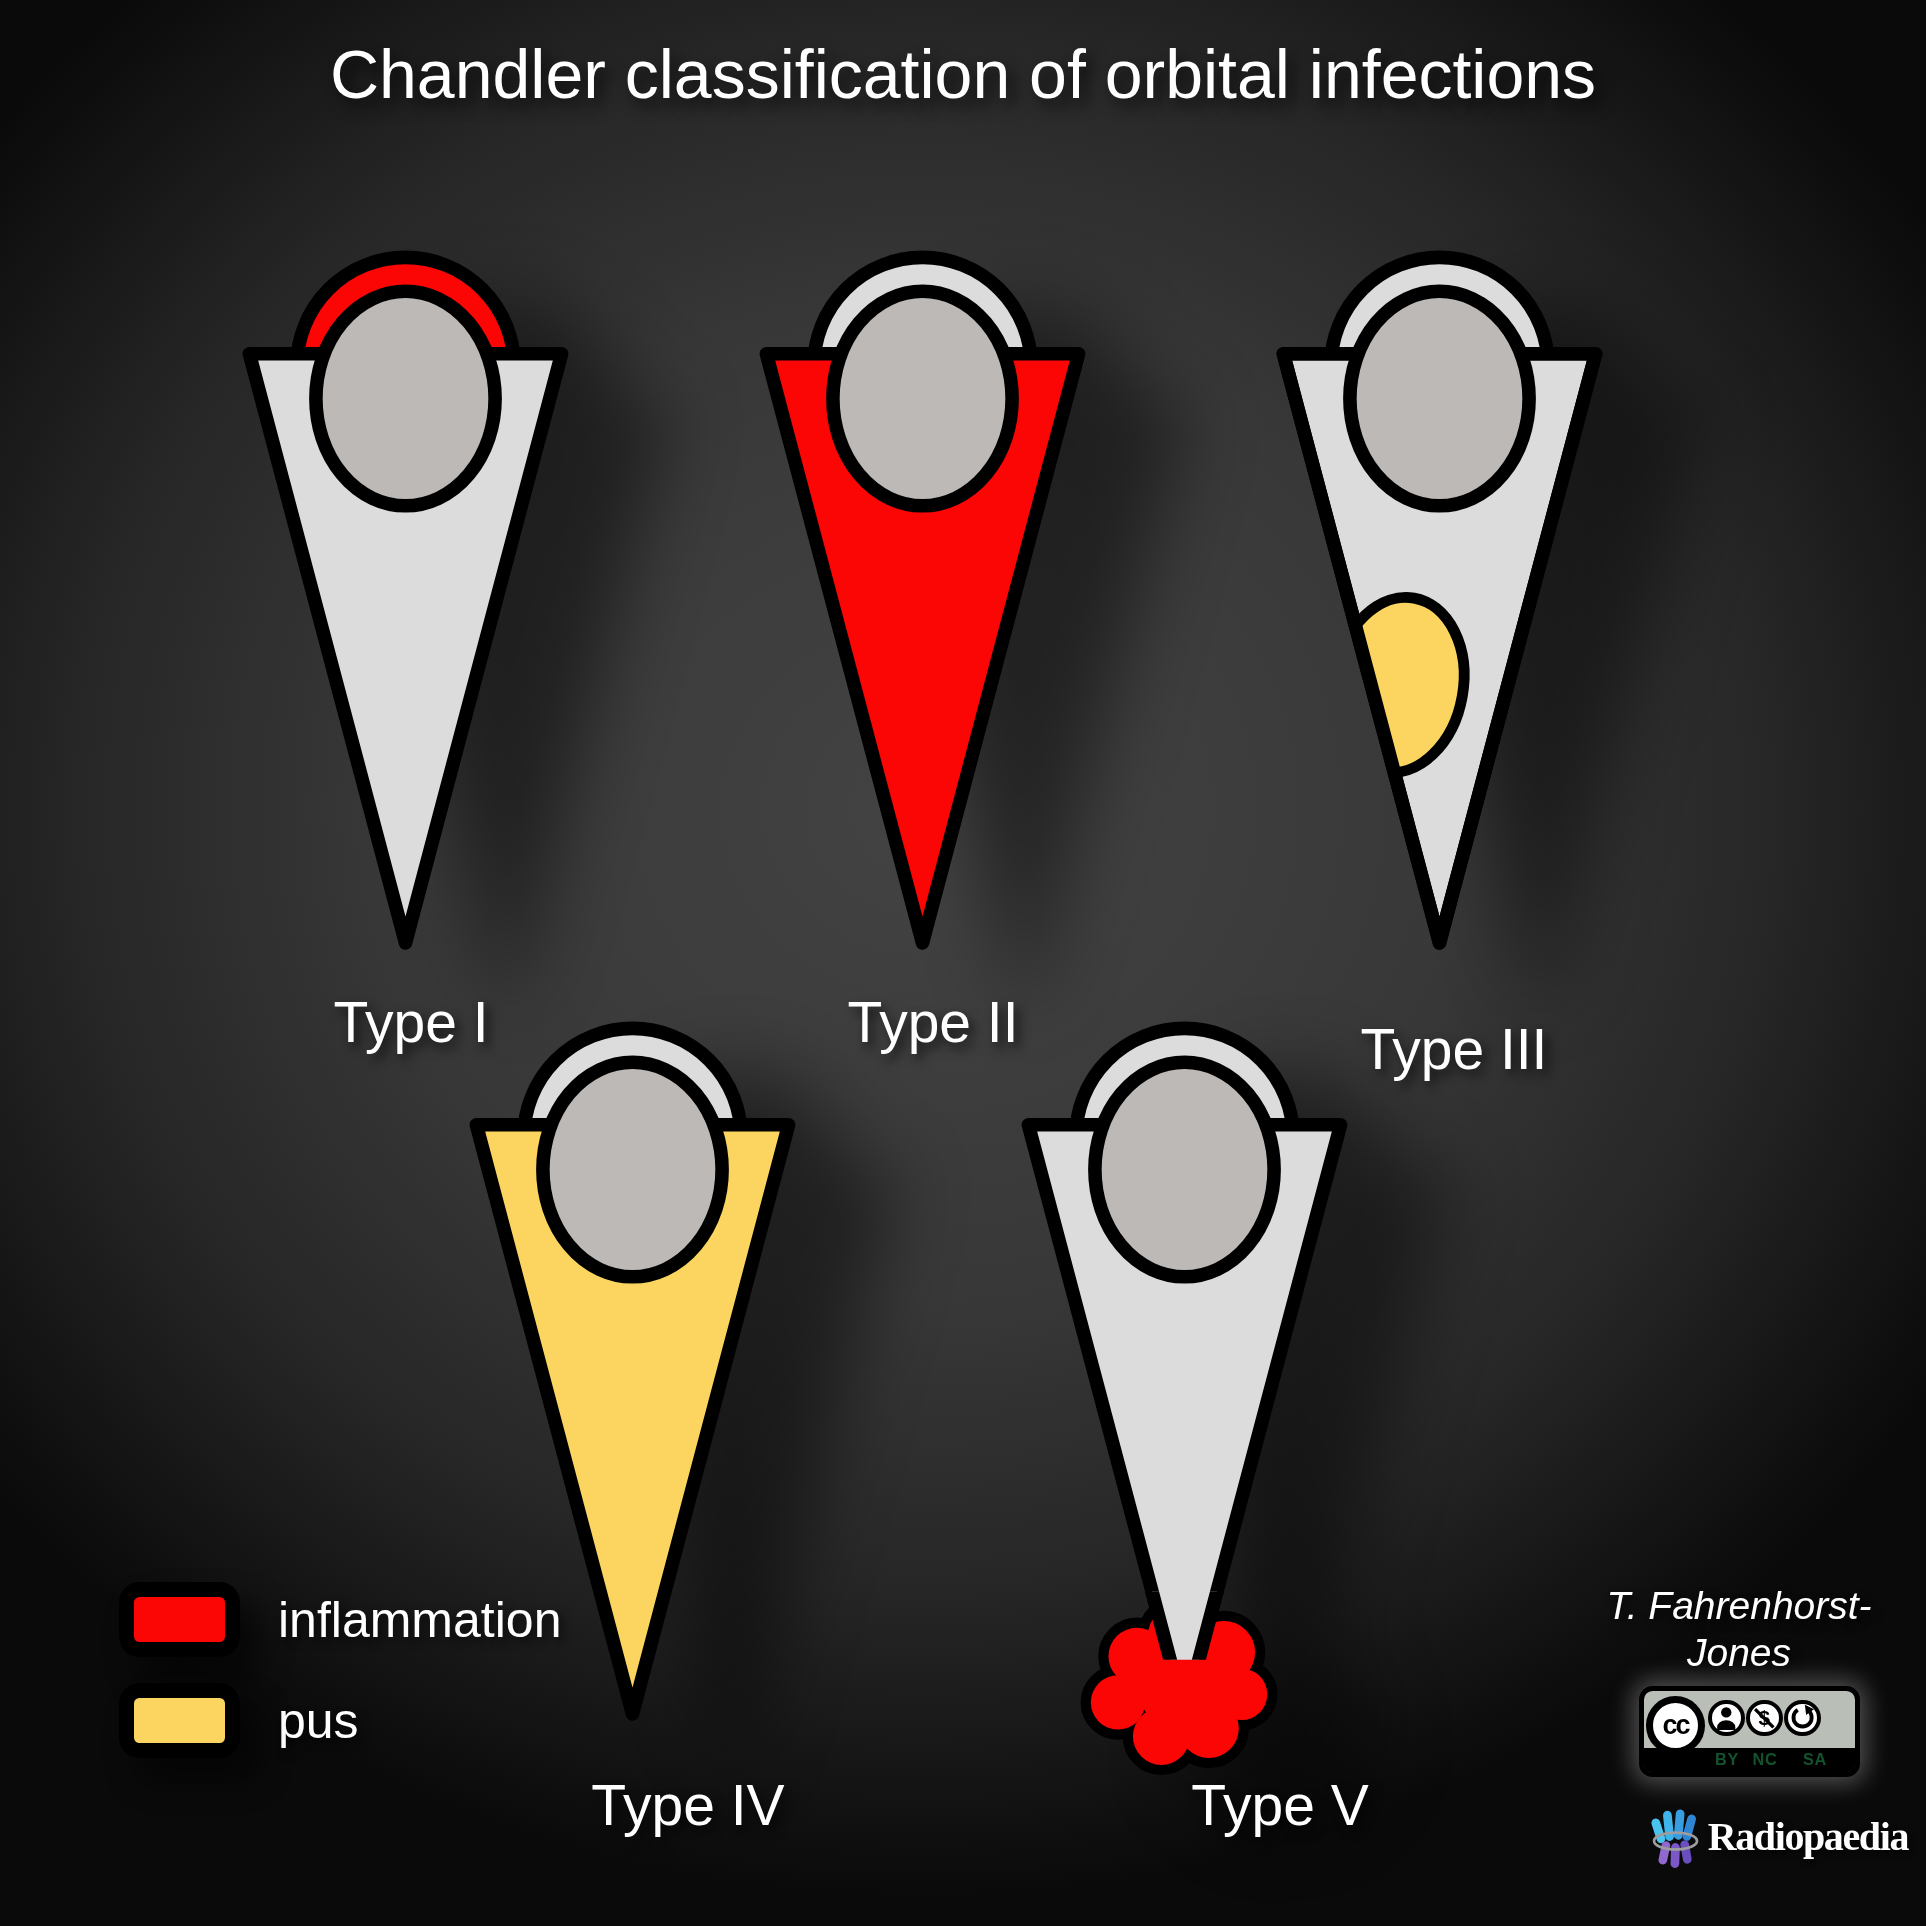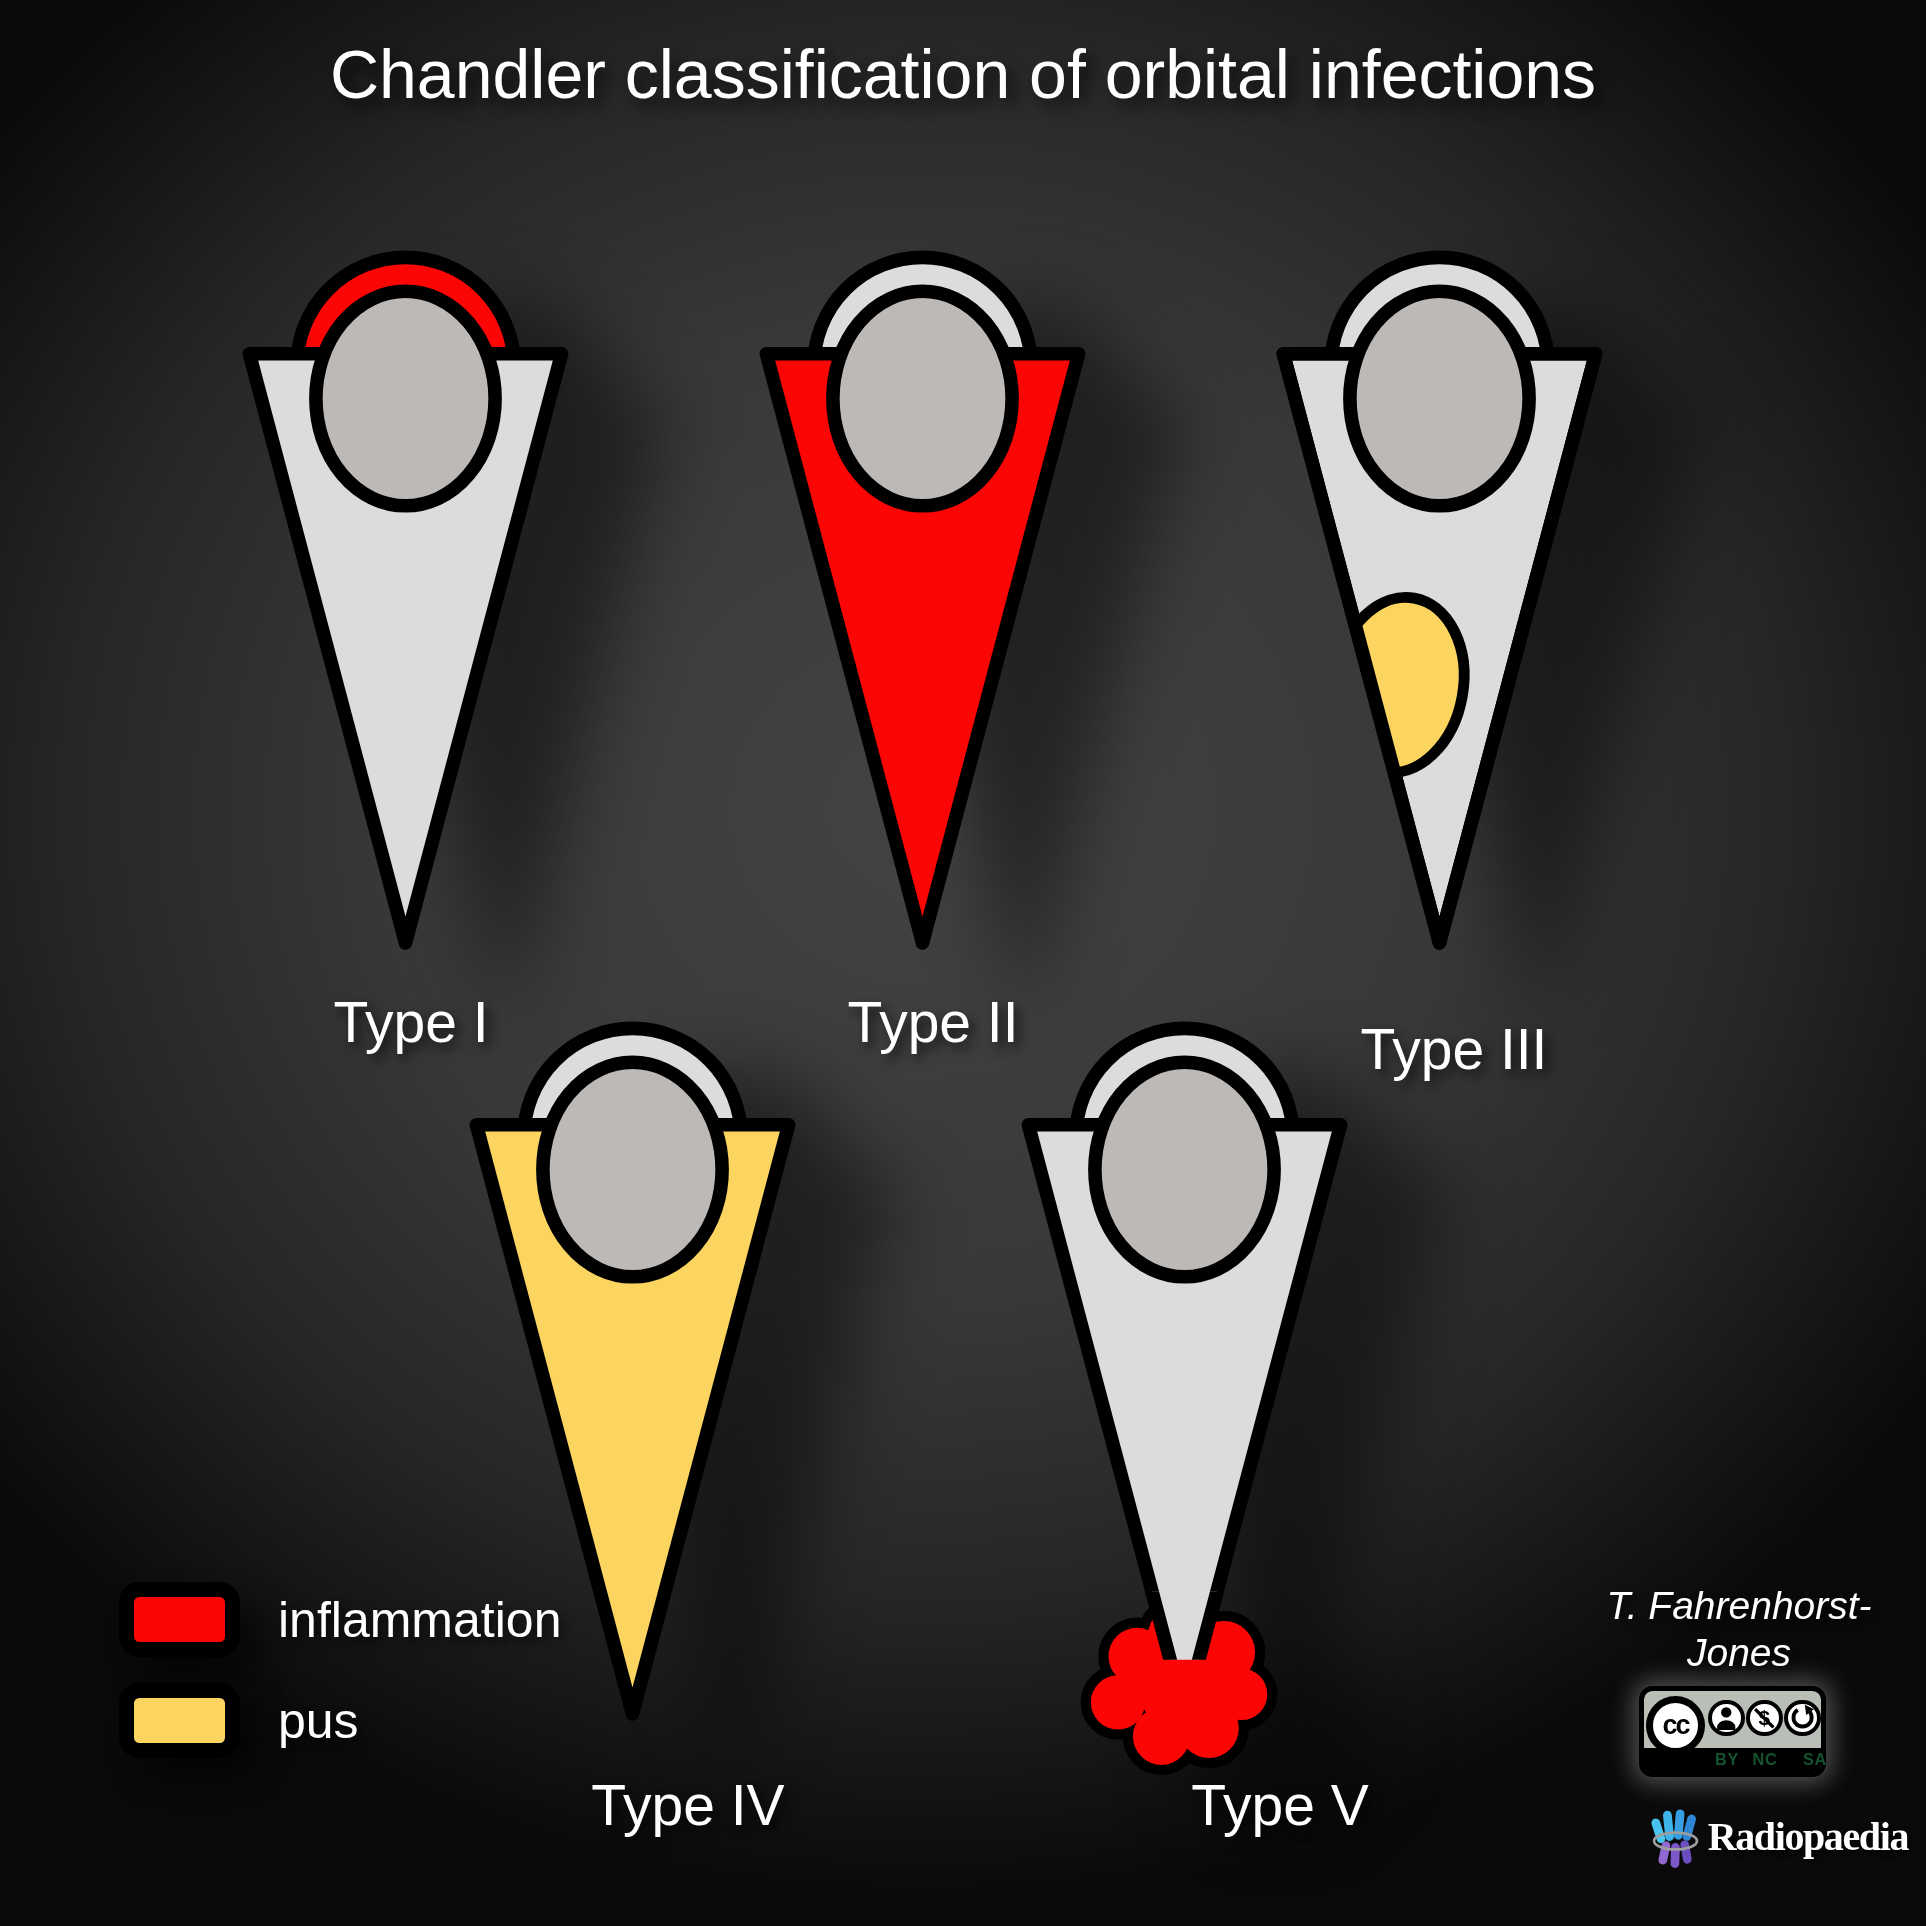--- a/index.html
+++ b/index.html
@@ -35,20 +35,21 @@
     filter:drop-shadow(19px 22px 15px rgba(0,0,0,0.55));}
   .legend-label{color:#fff;font-size:50px;text-shadow:4.1px 5.4px 9.5px rgba(0,0,0,0.65);}
   .attribution{
     position:absolute;left:1576px;top:1583px;width:326px;text-align:center;color:#fff;
     font-style:italic;font-size:39px;line-height:1.2;text-shadow:4.1px 5.4px 9.5px rgba(0,0,0,0.7);
   }
   .cc-badge{
     position:absolute;left:1639px;top:1686px;width:177px;height:81px;
     background:#b9bfb6;border:5.4px solid #000;border-radius:13.6px;
     box-shadow:0 0 23px 6.8px rgba(255,255,255,0.28);
+    padding-left:34px;
   }
   .cc-strip{position:absolute;left:0;right:0;bottom:0;height:24.5px;background:#000;border-radius:0 0 6.8px 6.8px;}
   .cc-circle{
     position:absolute;left:2px;top:5.4px;width:45px;height:45px;border:7.5px solid #000;border-radius:50%;
     background:#fff;z-index:3;display:flex;align-items:center;justify-content:center;
     font-weight:bold;font-size:27px;color:#000;letter-spacing:-2px;line-height:1;
   }
   .cc-small{
     position:absolute;top:8.8px;width:28.5px;height:28.5px;border:4.8px solid #000;border-radius:50%;
     background:#fff;z-index:2;display:flex;align-items:center;justify-content:center;

